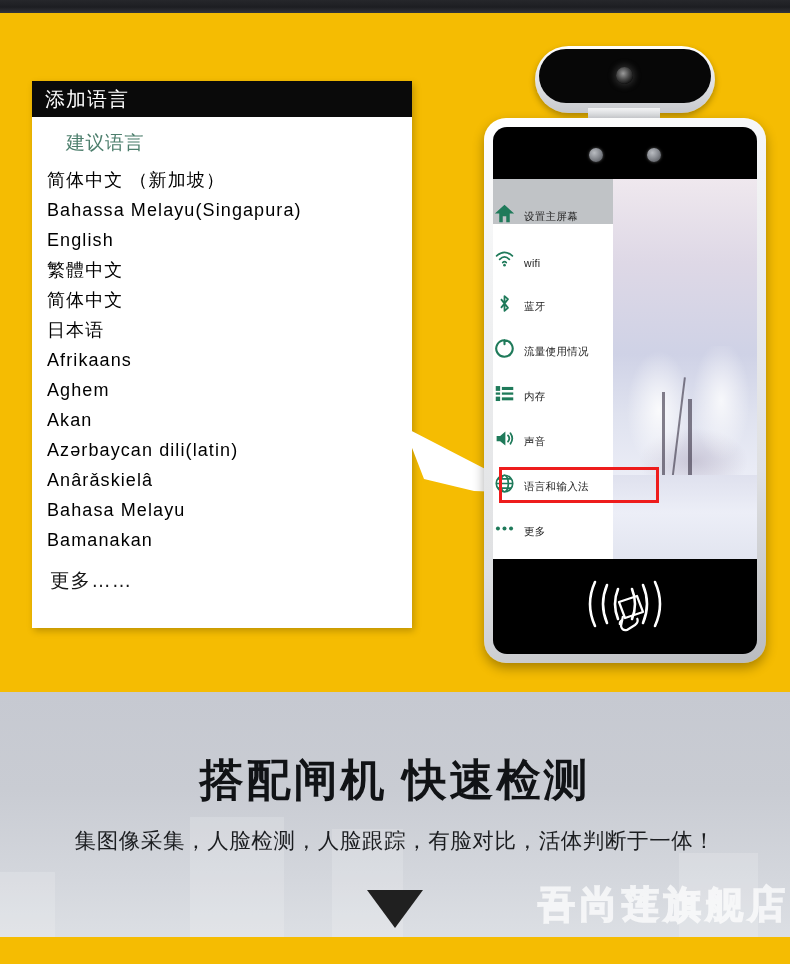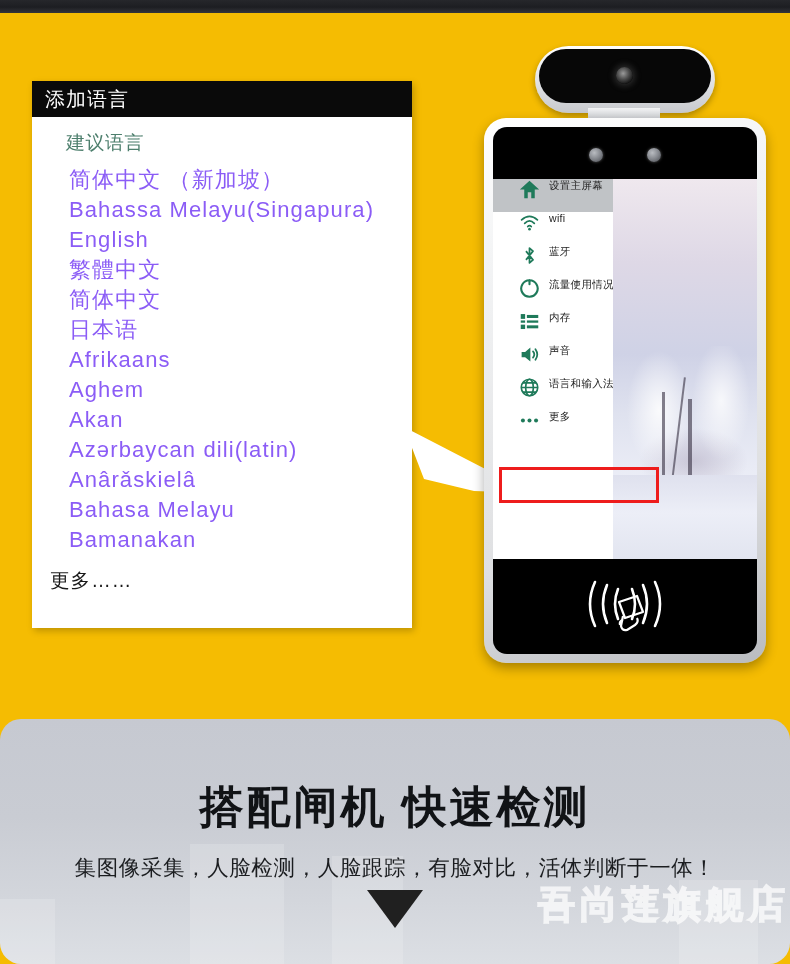--- a/index.html
+++ b/index.html
@@ -59,23 +59,23 @@
     font-size: 19px;
     padding: 2px 0 9px 34px;
     letter-spacing: .5px;
   }
   .lang-list {
     list-style: none;
     margin: 0;
     padding: 0;
   }
   .lang-list li {
-    font-size: 22px;
-    color: #8b5cf6;
-    padding: 0 0 0 37px;
+    font-size: 18px;
+    color: #000000;
+    padding: 0 0 0 15px;
     line-height: 30px;
     letter-spacing: 1.1px;
     white-space: nowrap;
   }
   .lang-more {
     font-size: 19.5px;
     color: #1a1a1a;
     padding: 12px 0 0 18px;
     letter-spacing: 1.1px;
   }
@@ -189,23 +189,23 @@
   }
   .wp-ground {
     position: absolute;
     left: 0; bottom: 0;
     width: 100%; height: 22%;
     background: linear-gradient(180deg,#dfe1ee 0%,#eceef7 45%,#e2e5f0 100%);
   }
 
   .menu-item {
     display: flex;
-    align-items: flex-start;
-    height: 33px;
-    padding-left: 26px;
+    align-items: flex-end;
+    height: 45px;
+    padding-left: 1px;
     box-sizing: border-box;
     gap: 9px;
   }
   .menu-item.active {
     background: #c0c3c6;
   }
   .menu-item .mi-icon {
     width: 21px; height: 21px;
     flex: none;
     display: flex;
@@ -232,25 +232,24 @@
     position: absolute;
     left: 0; bottom: 14px;
     width: 100%;
     display: flex;
     justify-content: center;
   }
 
   
   .bottom {
     position: absolute;
-    left: 0; top: 719px;
+    left: 0; top: 692px;
     width: 790px; height: 245px;
     background: linear-gradient(180deg,#c6c9d1 0%,#c9ccd3 40%,#d3d6dc 74%,#dcdfe4 100%);
     overflow: hidden;
-    border-radius: 21px;
   }
   .bg-room {
     position: absolute;
     left: 0; bottom: 0;
     width: 100%; height: 120px;
     opacity: .5;
   }
   .bg-room i {
     position: absolute;
     display: block;

